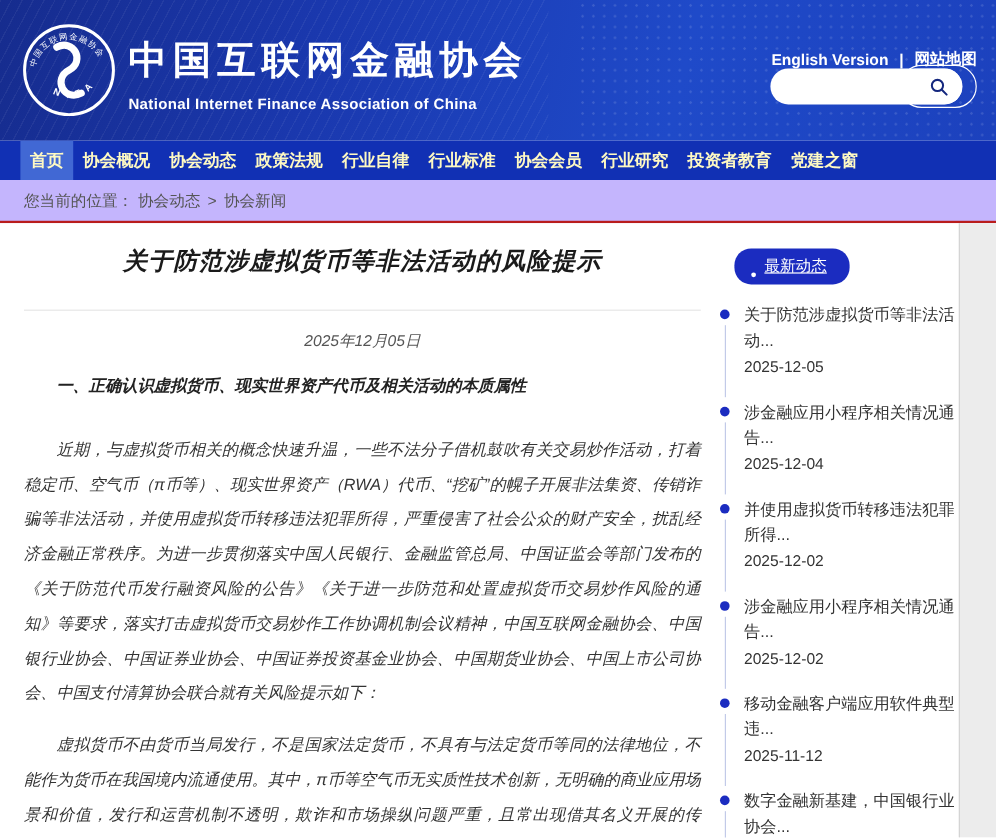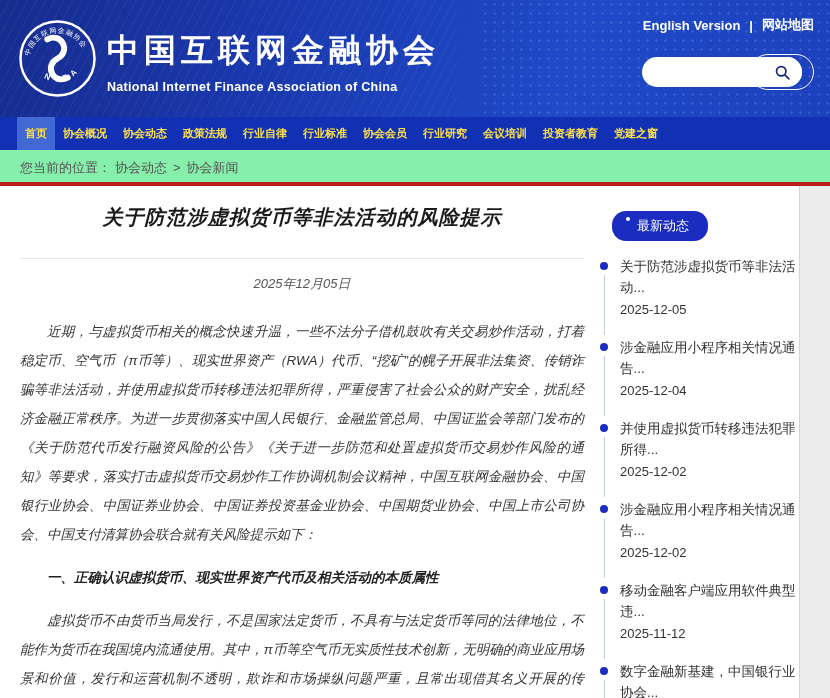--- a/index.html
+++ b/index.html
@@ -12,63 +12,63 @@
     overflow:hidden; }
   .site-header::before { content:""; position:absolute; left:0; top:0; width:55%; height:100%;
     background:repeating-linear-gradient(118deg, rgba(255,255,255,.055) 0 1px, transparent 1px 8px); }
   .site-header::after { content:""; position:absolute; right:0; top:0; width:42%; height:100%;
     background-image:radial-gradient(rgba(255,255,255,.13) 1px, transparent 1.2px);
     background-size:9px 9px; }
   .logo-badge { position:absolute; left:18px; top:19px; width:79px; height:79px; z-index:2; }
   .org-names { position:absolute; left:107px; top:29px; z-index:2; color:#fff; }
   .org-cn { font-size:32px; font-weight:bold; letter-spacing:5px; }
   .org-en { font-size:12.5px; margin-top:7px; letter-spacing:.3px; font-weight:700; }
-  .top-links { position:absolute; right:16px; top:16px; z-index:2; color:#fff;
+  .top-links { position:absolute; right:16px; top:40px; z-index:2; color:#fff;
     font-size:13px; font-weight:bold; display:flex; gap:9px; align-items:center; }
   .top-links a { color:#fff; text-decoration:none; cursor:pointer; }
   .search-box { position:absolute; right:16px; top:56px; width:172px; height:32px; z-index:2; }
   .search-inner { position:absolute; left:0; top:1px; width:160px; height:30px; background:#fff;
     border-radius:15px; display:flex; align-items:center; overflow:hidden; }
   .search-inner input { flex:1; min-width:0; border:none; outline:none; background:transparent;
     padding:0 12px; font-size:13px; color:#333; }
   .search-btn { width:40px; height:30px; border:none; background:#fff; cursor:pointer;
     display:flex; align-items:center; justify-content:center; }
   .search-outline { position:absolute; right:0; top:-2px; width:64px; height:36px;
     border:1.5px solid #fff; border-radius:18px; pointer-events:none; }
 
   
   .main-nav { width:830px; height:33px; background:#1130b4; display:flex; padding-left:17px; }
-  .nav-item { color:#fde047; font-size:11px; font-weight:bold; line-height:33px;
+  .nav-item { color:#fef9c3; font-size:14px; font-weight:bold; line-height:33px;
     padding:0 8px; cursor:pointer; white-space:nowrap; }
   .nav-item.active { background:#4168d4; }
 
   
-  .breadcrumb { width:830px; height:36px; background:#86efac; line-height:35px;
-    padding-left:20px; font-size:13px; color:#555; border-bottom:4px solid #b91c1c; }
+  .breadcrumb { width:830px; height:36px; background:#c4b5fd; line-height:35px;
+    padding-left:20px; font-size:13px; color:#555; border-bottom:2px solid #b91c1c; }
   .breadcrumb a { color:#555; text-decoration:none; cursor:pointer; }
   .breadcrumb .sep { margin:0 6px; }
   .breadcrumb .pfx { margin-right:4px; }
 
   
   .content { display:flex; width:830px; height:512px; background:#fff; }
   .article { width:598px; padding:0 14px 0 20px;font-style:italic; }
   .article h1 { margin-top:18px; text-align:center; font-size:20px; font-weight:bold;
     color:#1a1a1a; letter-spacing:1px; }
   .title-divider { height:1px; background:#e6e6e6; margin-top:27px; }
   .article-date { text-align:center; font-size:13px; color:#555; margin-top:16px; }
   .para { font-size:13.5px; color:#333; line-height:29px; text-align:justify;
     text-indent:2em; margin-top:24px; }
   .para.sec-heading { font-weight:bold; color:#222; margin-top:14px; }
   .para.p2 { margin-top:14px; }
 
   
   .sidebar { width:201px; padding:21px 0 0 2px; }
-  .sidebar-pill { display:inline-flex; align-items:flex-start; gap:7px; background:#1b2cc0;
+  .sidebar-pill { display:inline-flex; align-items:flex-end; gap:7px; background:#1b2cc0;
     color:#fff; font-size:13px; border-radius:14px; padding:6px 19px 6px 14px;
-    margin-left:12px; cursor:default; }
+    margin-left:12px; cursor:default;text-decoration:underline; }
   .pill-dot { width:4px; height:4px; border-radius:50%; background:#fff; flex:none; }
   .sidebar-list { list-style:none; margin-top:15px; }
   .sidebar-item { position:relative; padding-left:20px; width:198px; margin-bottom:17px;
     cursor:pointer; }
   .sidebar-item::before { content:""; position:absolute; left:0; top:6px; width:8px; height:8px;
     border-radius:50%; background:#1b2cc0; }
   .sidebar-item::after { content:""; position:absolute; left:3.5px; top:19px; bottom:-15px;
     width:1px; background:#c2cae8; }
   .s-title { font-size:13.5px; color:#333; line-height:21px; }
   .s-date { font-size:13px; color:#333; line-height:21px; margin-top:1px; }
@@ -119,37 +119,36 @@
 
 <nav class="main-nav">
   <span class="nav-item active">首页</span>
   <span class="nav-item">协会概况</span>
   <span class="nav-item">协会动态</span>
   <span class="nav-item">政策法规</span>
   <span class="nav-item">行业自律</span>
   <span class="nav-item">行业标准</span>
   <span class="nav-item">协会会员</span>
   <span class="nav-item">行业研究</span>
-  <span class="nav-item">会议培训</span>
   <span class="nav-item">投资者教育</span>
   <span class="nav-item">党建之窗</span>
 </nav>
 
 <div class="breadcrumb">
   <span class="pfx">您当前的位置：</span><a>协会动态</a><span class="sep">&gt;</span><a>协会新闻</a>
 </div>
 
 <div class="content">
 
   <main class="article">
     <h1>关于防范涉虚拟货币等非法活动的风险提示</h1>
     <div class="title-divider"></div>
     <div class="article-date">2025年12月05日</div>
+    <p class="para sec-heading">一、正确认识虚拟货币、现实世界资产代币及相关活动的本质属性</p>
     <p class="para">近期，与虚拟货币相关的概念快速升温，一些不法分子借机鼓吹有关交易炒作活动，打着稳定币、空气币（π币等）、现实世界资产（RWA）代币、“挖矿”的幌子开展非法集资、传销诈骗等非法活动，并使用虚拟货币转移违法犯罪所得，严重侵害了社会公众的财产安全，扰乱经济金融正常秩序。为进一步贯彻落实中国人民银行、金融监管总局、中国证监会等部门发布的《关于防范代币发行融资风险的公告》《关于进一步防范和处置虚拟货币交易炒作风险的通知》等要求，落实打击虚拟货币交易炒作工作协调机制会议精神，中国互联网金融协会、中国银行业协会、中国证券业协会、中国证券投资基金业协会、中国期货业协会、中国上市公司协会、中国支付清算协会联合就有关风险提示如下：</p>
-    <p class="para sec-heading">一、正确认识虚拟货币、现实世界资产代币及相关活动的本质属性</p>
     <p class="para p2">虚拟货币不由货币当局发行，不是国家法定货币，不具有与法定货币等同的法律地位，不能作为货币在我国境内流通使用。其中，π币等空气币无实质性技术创新，无明确的商业应用场景和价值，发行和运营机制不透明，欺诈和市场操纵问题严重，且常出现借其名义开展的传销、诈骗活动。稳定币目前无法有效满足客户身份识别、反洗钱等方面的要求，存在被用于洗钱、集资诈骗、违规跨境转移资金等非法活动的风险。现实世界资产代币化通过发行代币（通证）或具有代币（通证）特性的其他权益、债券凭证进行融资和交易活动，存在多重风险，包括虚假资产风险、经营失败风险、投机炒作风险等，目前我国金融管理部门未批准任何现实世界资产代币化活动。</p>
   </main>
 
   <aside class="sidebar">
     <div class="sidebar-pill">
       <span class="pill-dot"></span>
       <span>最新动态</span>
     </div>
     <ul class="sidebar-list">
       <li class="sidebar-item">

